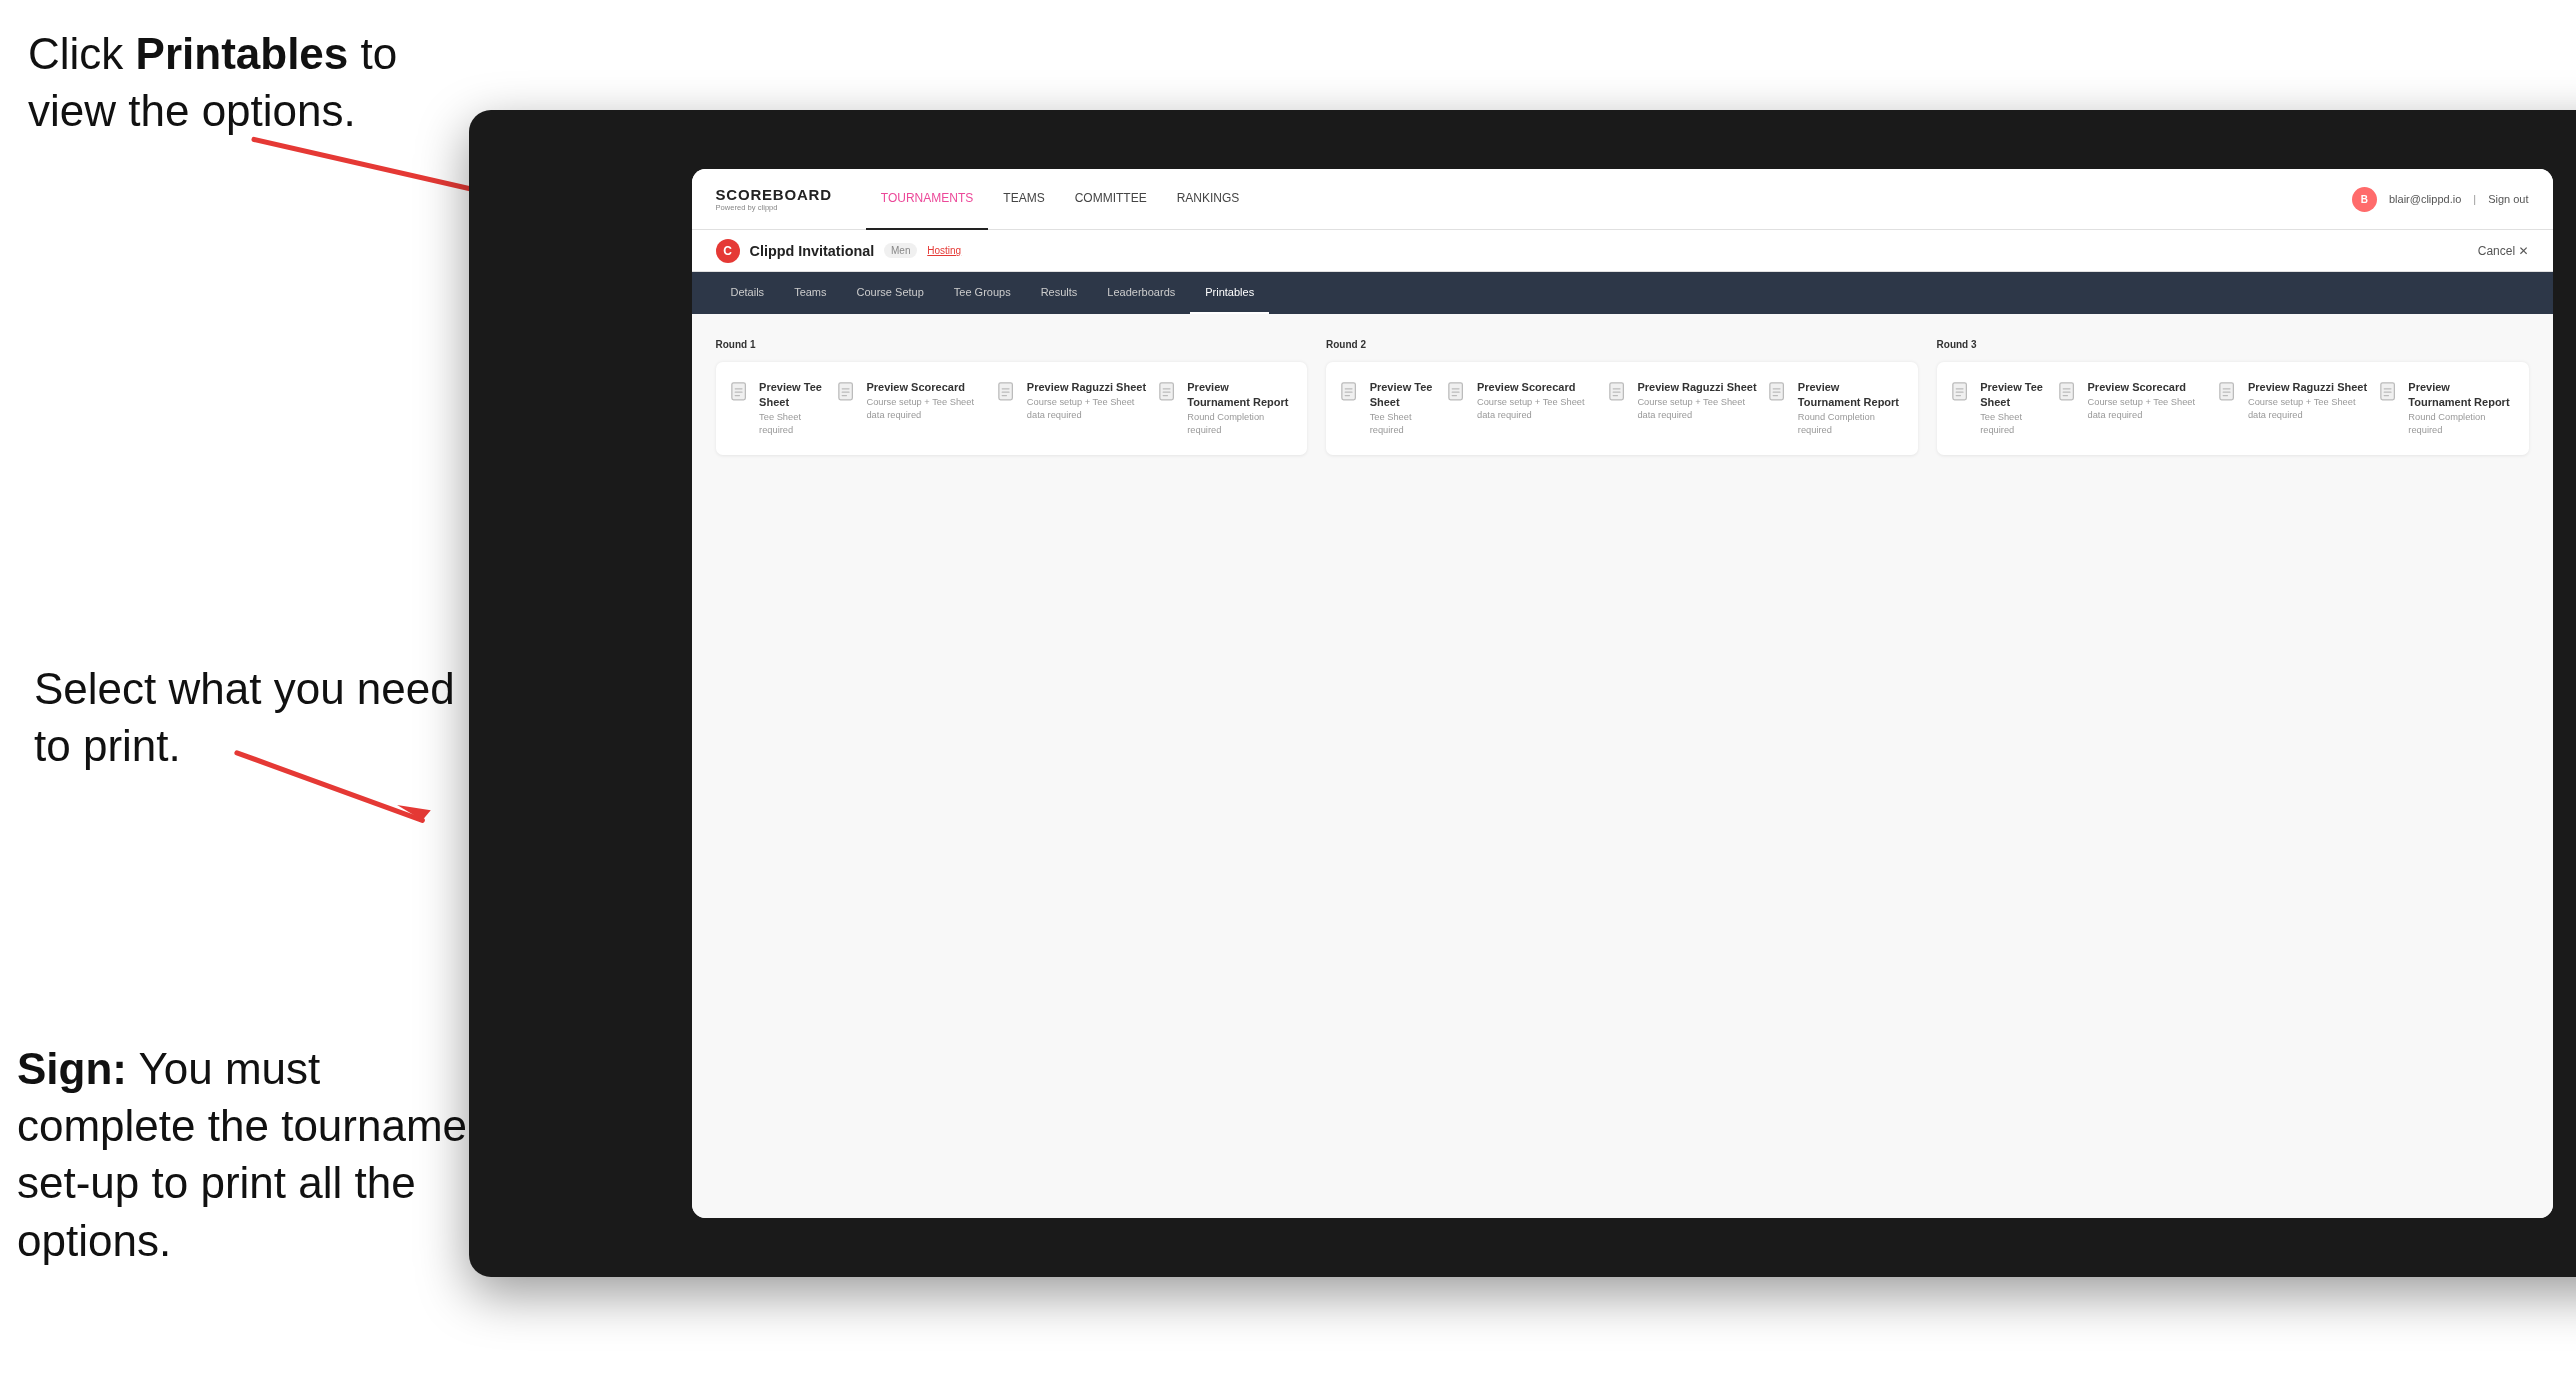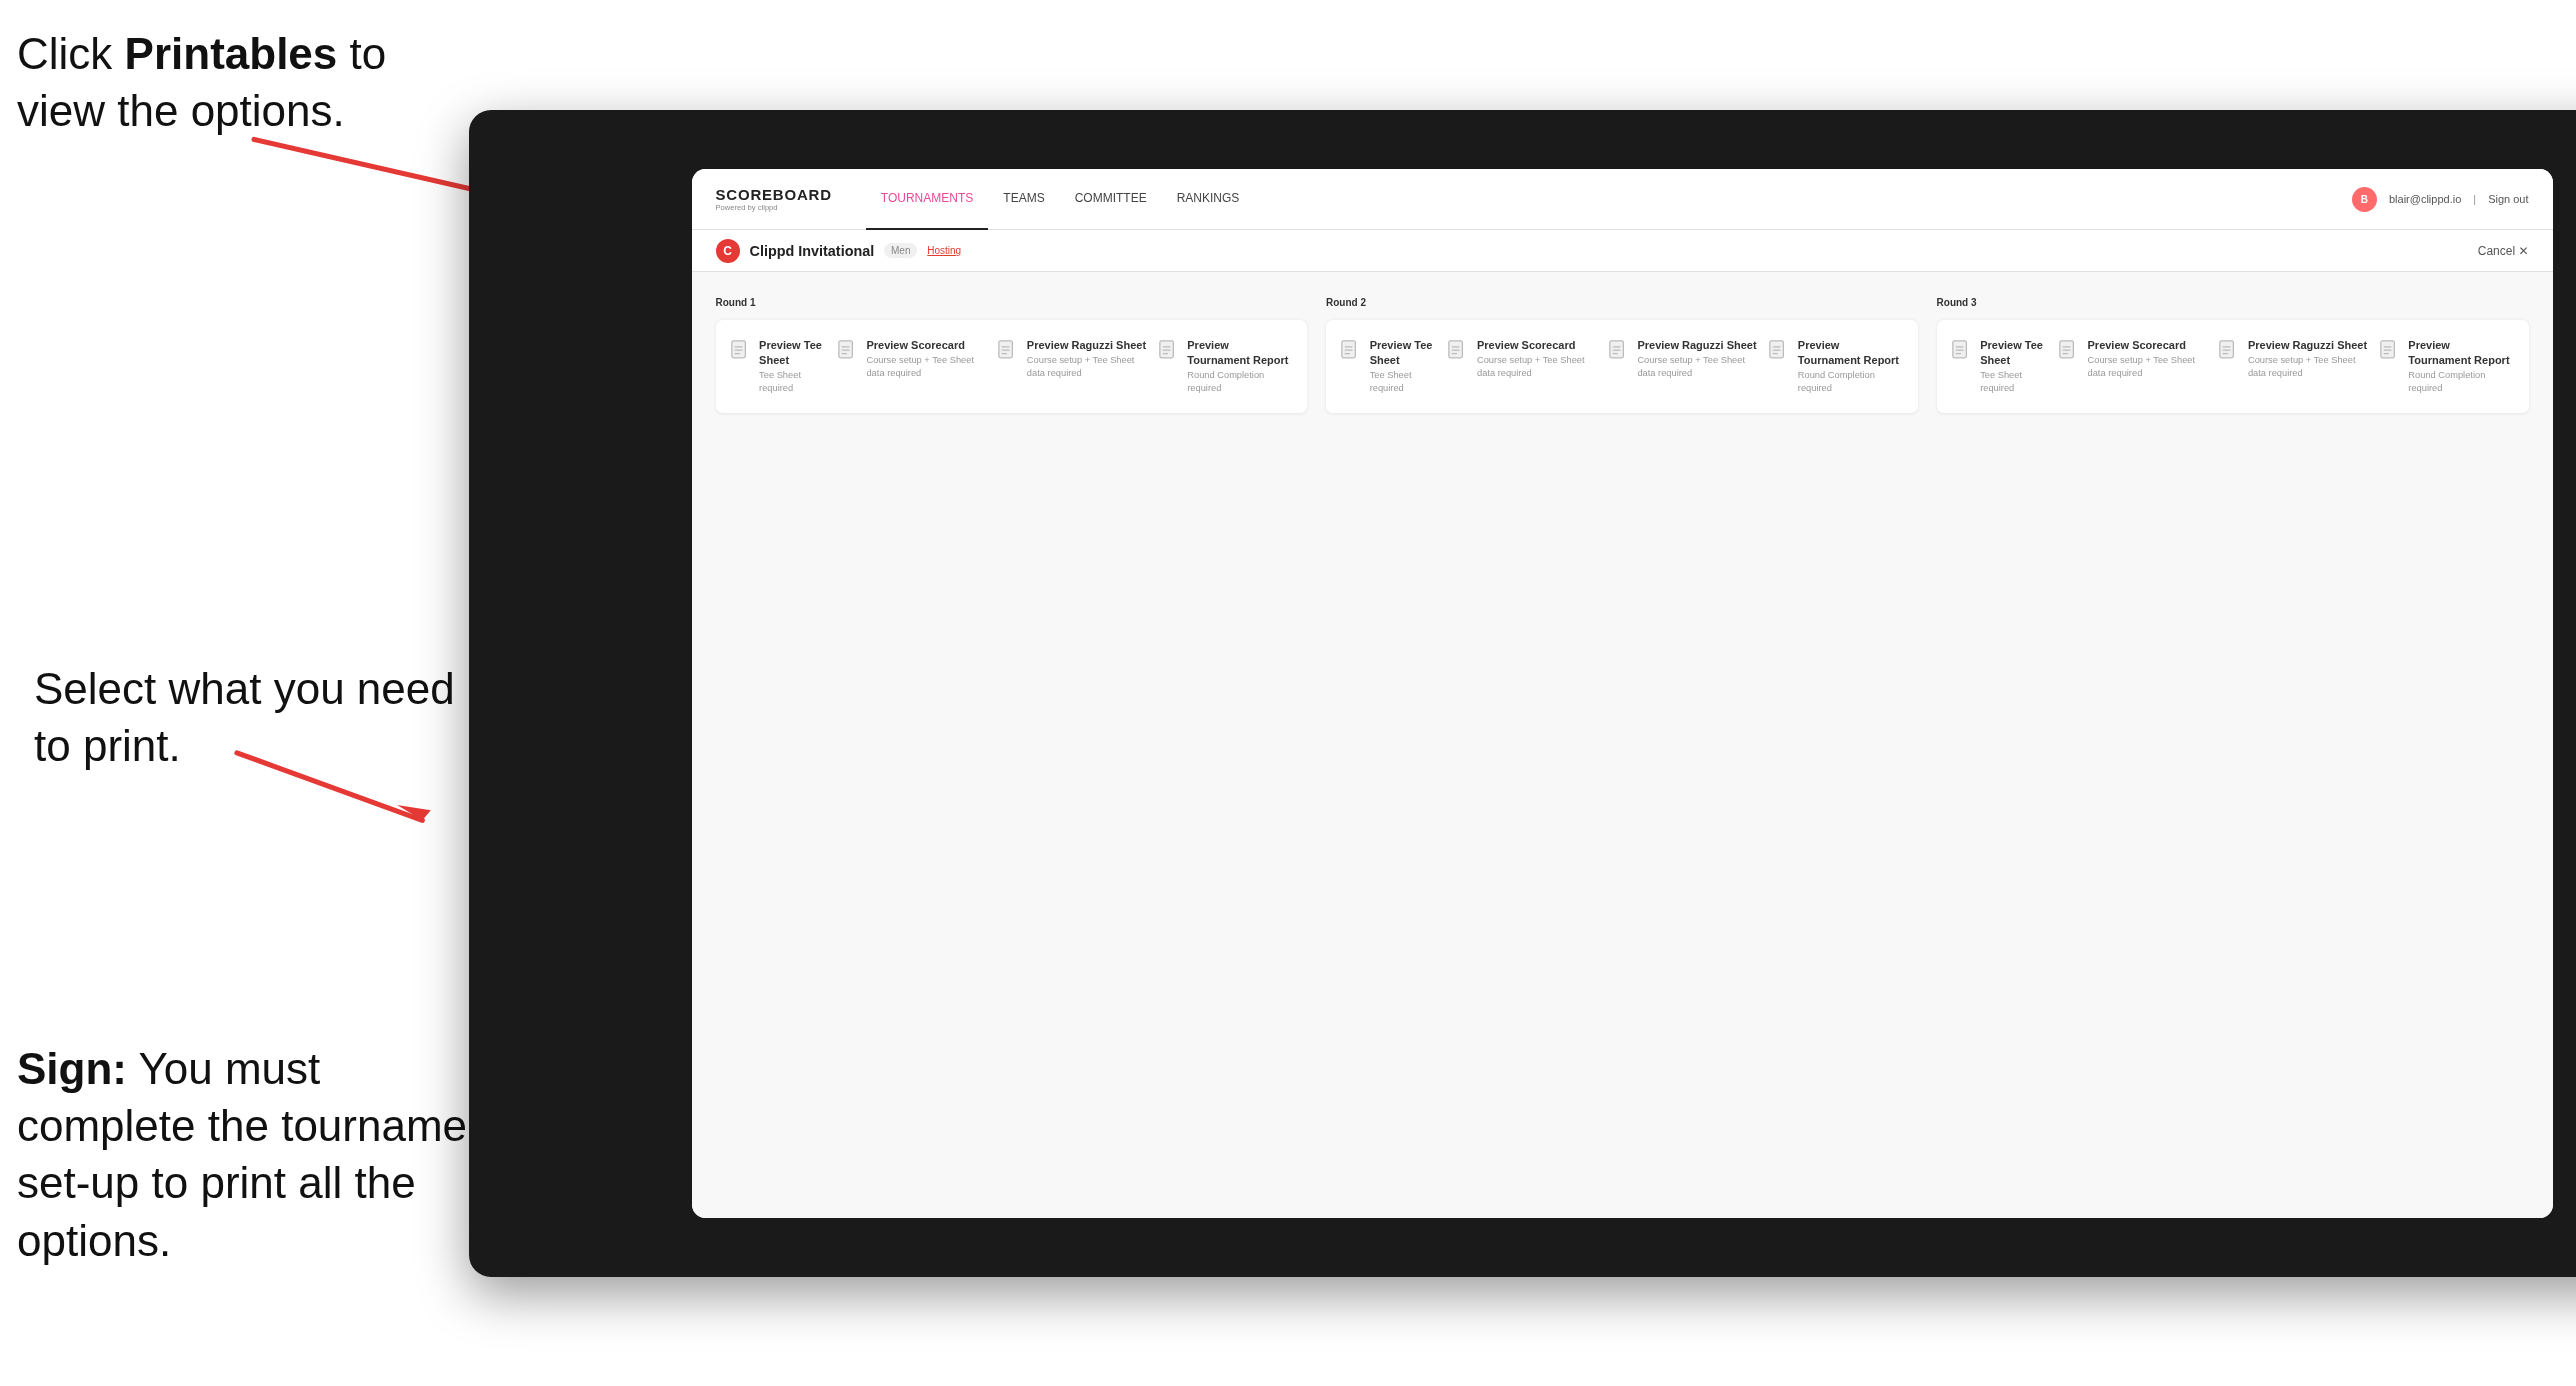--- a/index.html
+++ b/index.html
@@ -16,21 +16,21 @@
     .annotation {
       position: absolute;
       font-size: 44px;
       color: #111;
       line-height: 1.3;
     }
     .annotation strong { font-weight: 800; }
 
     .annotation-top {
       top: 25px;
-      left: 17px;
+      left: 28px;
       width: 440px;
     }
     .annotation-middle {
       top: 660px;
       left: 34px;
       width: 440px;
     }
     .annotation-bottom {
       top: 1040px;
       left: 17px;
@@ -328,20 +328,29 @@
     <div class="sub-header">
       <div class="sub-header-left">
         <div class="clippd-logo">C</div>
         <span class="tournament-name">Clippd Invitational</span>
         <span class="tournament-badge">Men</span>
         <span class="hosting-badge">Hosting</span>
       </div>
       <button class="cancel-btn" style="background:none; border:none; cursor:pointer;">Cancel ✕</button>
     </div>
 
+    <div class="tab-bar">
+      <div class="tab">Details</div>
+      <div class="tab">Teams</div>
+      <div class="tab">Course Setup</div>
+      <div class="tab">Tee Groups</div>
+      <div class="tab">Results</div>
+      <div class="tab">Leaderboards</div>
+      <div class="tab active">Printables</div>
+    </div>
 
     <div class="content-area">
       <div class="rounds-grid" id="rounds-container">
       <div class="round-section">
             <div class="round-title">Round 1</div>
             <div class="round-card">
               <div class="print-item">
       <div class="print-icon">
         <svg viewBox="0 0 22 26" fill="none" xmlns="http://www.w3.org/2000/svg">
           <rect x="1" y="1" width="16" height="20" rx="2" fill="#f0f0f0" stroke="#bbb" stroke-width="1.5"></rect>

